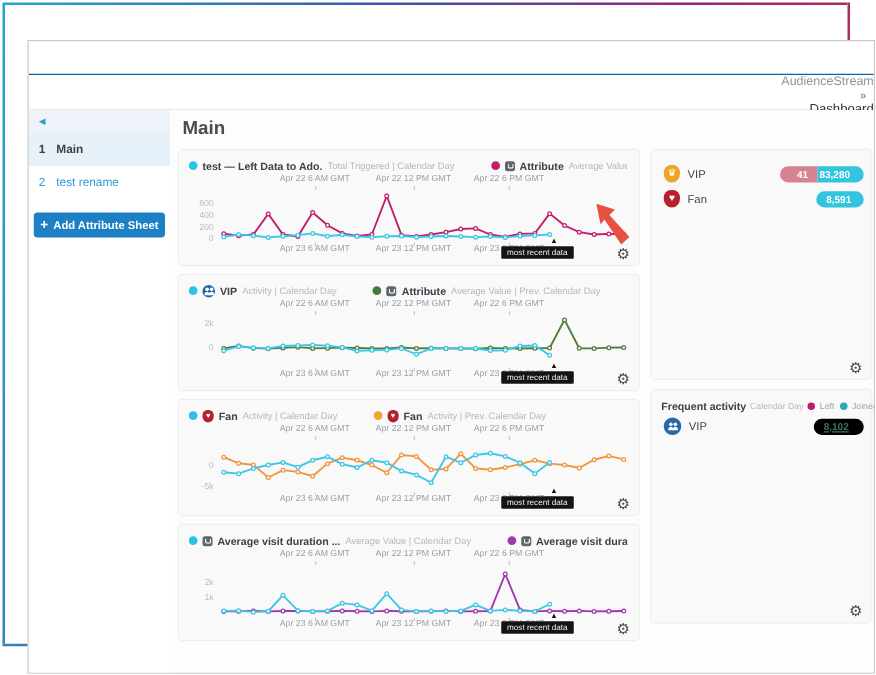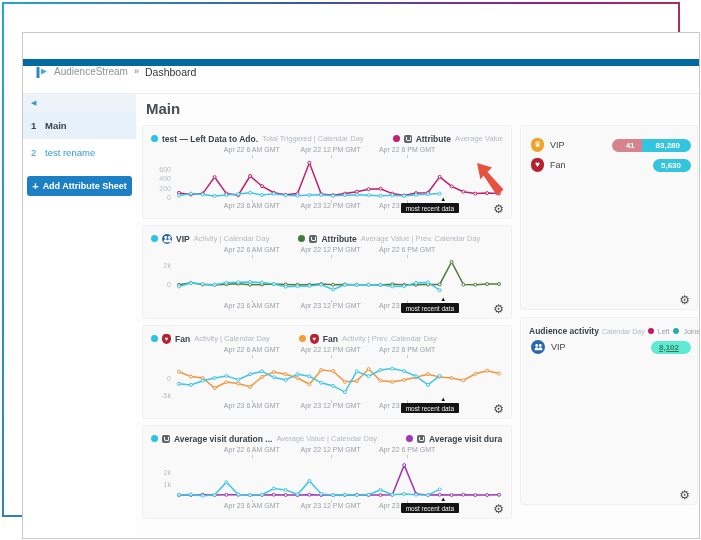--- a/index.html
+++ b/index.html
@@ -5,22 +5,22 @@
   html,body{margin:0;padding:0;}
   body{width:701px;height:540px;position:relative;background:#fff;overflow:hidden;
        font-family:"Liberation Sans", sans-serif;-webkit-font-smoothing:antialiased;}
   
   .anno-frame{position:absolute;left:2px;top:2px;width:674px;height:511px;
       border:2px solid;border-image:linear-gradient(105deg,#29a6c9 0%,#3b55a5 38%,#97227f 68%,#bf3a3a 100%) 1;z-index:1;}
   
   .window{position:absolute;left:22px;top:32px;width:676px;height:505px;background:#fff;
       border:1px solid #c9c9c9;z-index:2;overflow:hidden;}
   .titlebar{height:26px;background:#fff;}
-  .appbar{height:27px;display:flex;align-items:flex-start;padding-left:12px;
-      border-top:7px solid #0369a1;border-bottom:1px solid #ececec;background:#fff;}
+  .appbar{height:27px;display:flex;align-items:flex-end;padding-left:12px;
+      border-top:1px solid #0369a1;border-bottom:1px solid #ececec;background:#fff;flex-direction:column;}
   .appbar .crumb-app{color:#8d959c;font-size:10px;margin-left:6px;}
   .appbar .crumb-sep{color:#6b7277;font-size:9px;margin:0 6px;}
   .appbar .crumb-page{color:#2f353b;font-size:10.5px;font-weight:400;}
   .body-row{display:flex;height:452px;}
   
   .sidebar{width:113px;background:#fff;flex:none;}
   .collapse-bar{height:18px;background:#edf3f8;display:flex;align-items:center;padding-left:8px;}
   .collapse-bar span{color:#2e9bd6;font-size:7px;}
   .sheet{display:flex;align-items:center;padding:8px 8px;font-size:9.5px;cursor:pointer;}
   .sheet .num{width:14px;flex:none;}
@@ -65,22 +65,22 @@
   .sp-sub{font-size:7px;color:#b3b9be;}
   .sp-legend{margin-left:auto;display:flex;align-items:center;gap:4px;font-size:7px;color:#9aa1a7;}
   .sp-legend .dot{width:6px;height:6px;}
   .sp-row{display:flex;align-items:center;padding:0 6px 0 10px;height:18px;margin-top:2px;}
   .sp-row:first-of-type{margin-top:10px;}
   .sp-row .lbl{font-size:9px;color:#3f464c;margin-left:6px;}
   .sp-row .pills{margin-left:auto;display:inline-flex;align-items:flex-start;}
   .pill{height:13px;display:inline-flex;align-items:center;font-size:8px;font-weight:700;color:#fff;}
   .pill-removed{background:#d5838c;border-radius:8px 0 0 8px;padding:0 7px 0 14px;}
   .pill-assigned{background:#33c5de;border-radius:8px;padding:0 10px 0 8px;}
-  .pill-assigned.paired{border-radius:0 8px 8px 0;padding:0 11px 0 14px;}
-  .pill-joined{background:#5eead4;color:#3c7a5c;border-radius:8px;padding:0 12px 0 8px;text-decoration:underline;}
+  .pill-assigned.paired{border-radius:0 8px 8px 0;padding:0 11px 0 2px;}
+  .pill-joined{background:#000000;color:#3c7a5c;border-radius:8px;padding:0 12px 0 8px;text-decoration:underline;}
   
   .ic-attr{width:8px;height:8px;background:#5f676d;border-radius:2px;display:inline-block;position:relative;flex:none;}
   .ic-attr::after{content:"";position:absolute;left:2px;top:2px;width:3px;height:3px;
       border:1px solid #fff;border-top:none;border-radius:0 0 2px 2px;}
   .ic-shield{display:inline-flex;align-items:center;justify-content:center;color:#fff;
       border-radius:45% 45% 52% 52%;flex:none;line-height:1;}
   .ic-shield.s{width:9px;height:10px;font-size:6px;}
   .ic-shield.m{width:13px;height:14px;font-size:8px;}
   .ic-medal{display:inline-block;border-radius:50%;background:#e09a44;flex:none;
       box-shadow:inset 0 0 0 2.5px #c77f2e;}
@@ -536,28 +536,28 @@
                 <span class="lbl">VIP</span>
                 <span class="pills">
                   <span class="pill pill-removed">41</span>
                   <span class="pill pill-assigned paired">83,280</span>
                 </span>
               </div>
               <div class="sp-row">
                 <span class="ic-shield m" style="background: rgb(181, 33, 47);">♥</span>
                 <span class="lbl">Fan</span>
                 <span class="pills">
-                  <span class="pill pill-assigned">5,630</span>
+                  <span class="pill pill-assigned">8,591</span>
                 </span>
               </div>
               <span class="gear">⚙</span>
             </div>
             <div class="side-panel sp-aud">
               <div class="sp-head">
-                <span class="sp-title">Audience activity</span>
+                <span class="sp-title">Frequent activity</span>
                 <span class="sp-sub">Calendar Day</span>
                 <span class="sp-legend">
                   <span class="dot" style="background: rgb(194, 24, 107);"></span>
                   <span>Left</span>
                   <span class="dot" style="background: rgb(43, 168, 180);"></span>
                   <span>Joined</span>
                 </span>
               </div>
               <div class="sp-row">
                 <span class="ic-circle m" style="background: rgb(43, 103, 168);">

